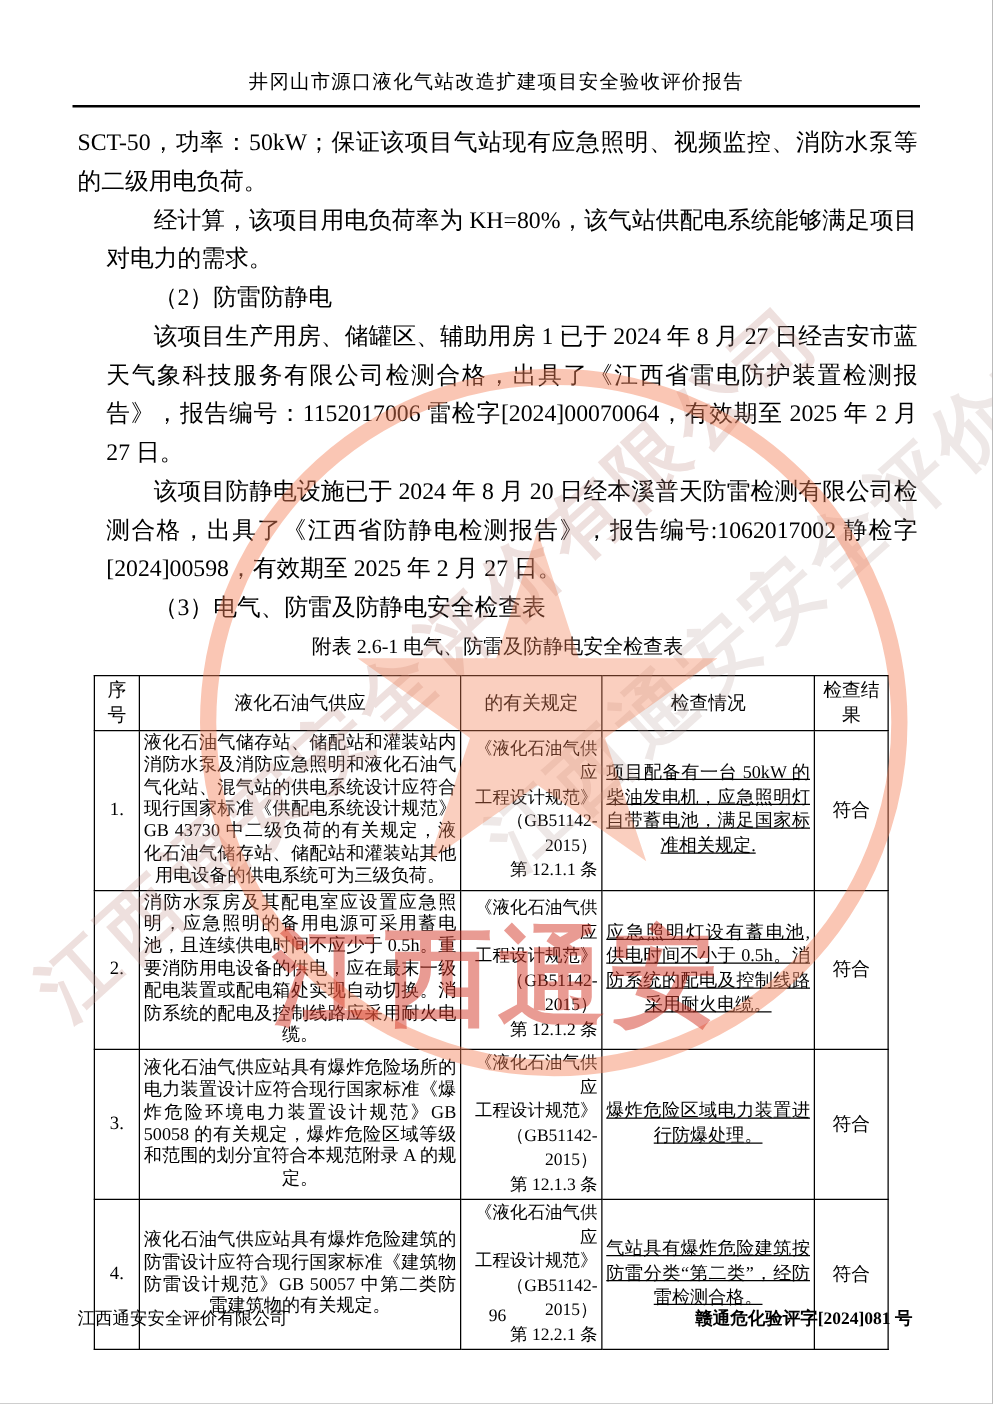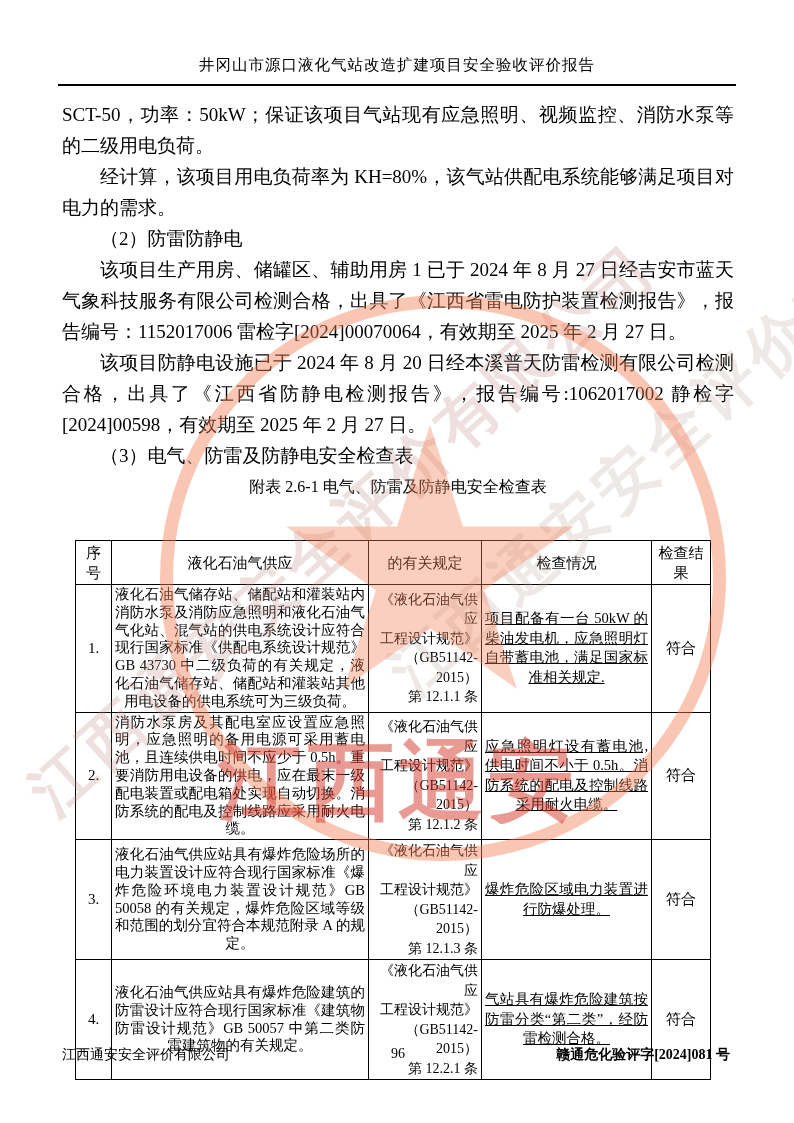--- a/index.html
+++ b/index.html
@@ -10,21 +10,21 @@
   }
   
   .hdr-title {
     position:absolute; top:55px; left:60px; right:60px;
     text-align:center; font-size:15.5px; letter-spacing:1px;
   }
   .hdr-rule { position:absolute; top:84px; left:58px; right:58px; height:2px; background:#000; }
   
   .content { position:absolute; top:99px; left:62px; width:672px; }
   .para { margin:0; font-size:19px; line-height:31px; text-align:justify; }
-  .ind { text-indent:2em; }
+  .ind { text-indent:2em;margin-left:23px; }
   .tbl-caption { margin:0; font-size:16px; line-height:31px; font-weight:normal; text-align:center; }
   
   .chk-table {
     position:absolute; top:540px; left:75px; width:635px;
     border-collapse:collapse; table-layout:fixed;padding-left:44px;
   }
   .chk-table td, .chk-table th { border:1px solid #000; padding:1px 3px; font-weight:normal; }
   .chk-table th { font-size:15px; text-align:center; vertical-align:middle; line-height:20px; }
   .cell-c { text-align:center; vertical-align:middle; font-size:15px; }
   .cell-item { font-size:14.5px; line-height:17.8px; text-align:justify; text-align-last:center; vertical-align:middle; }

